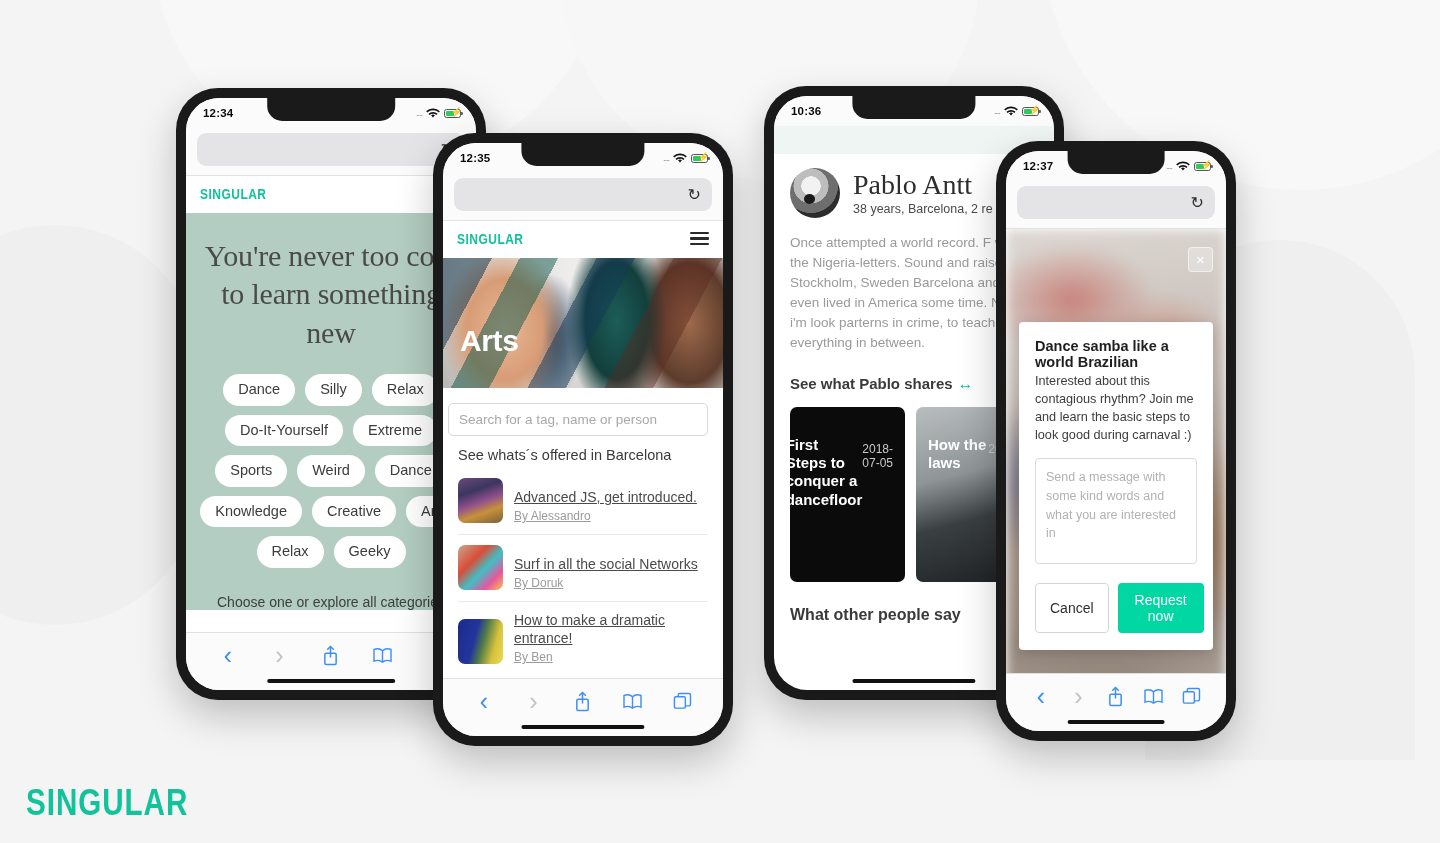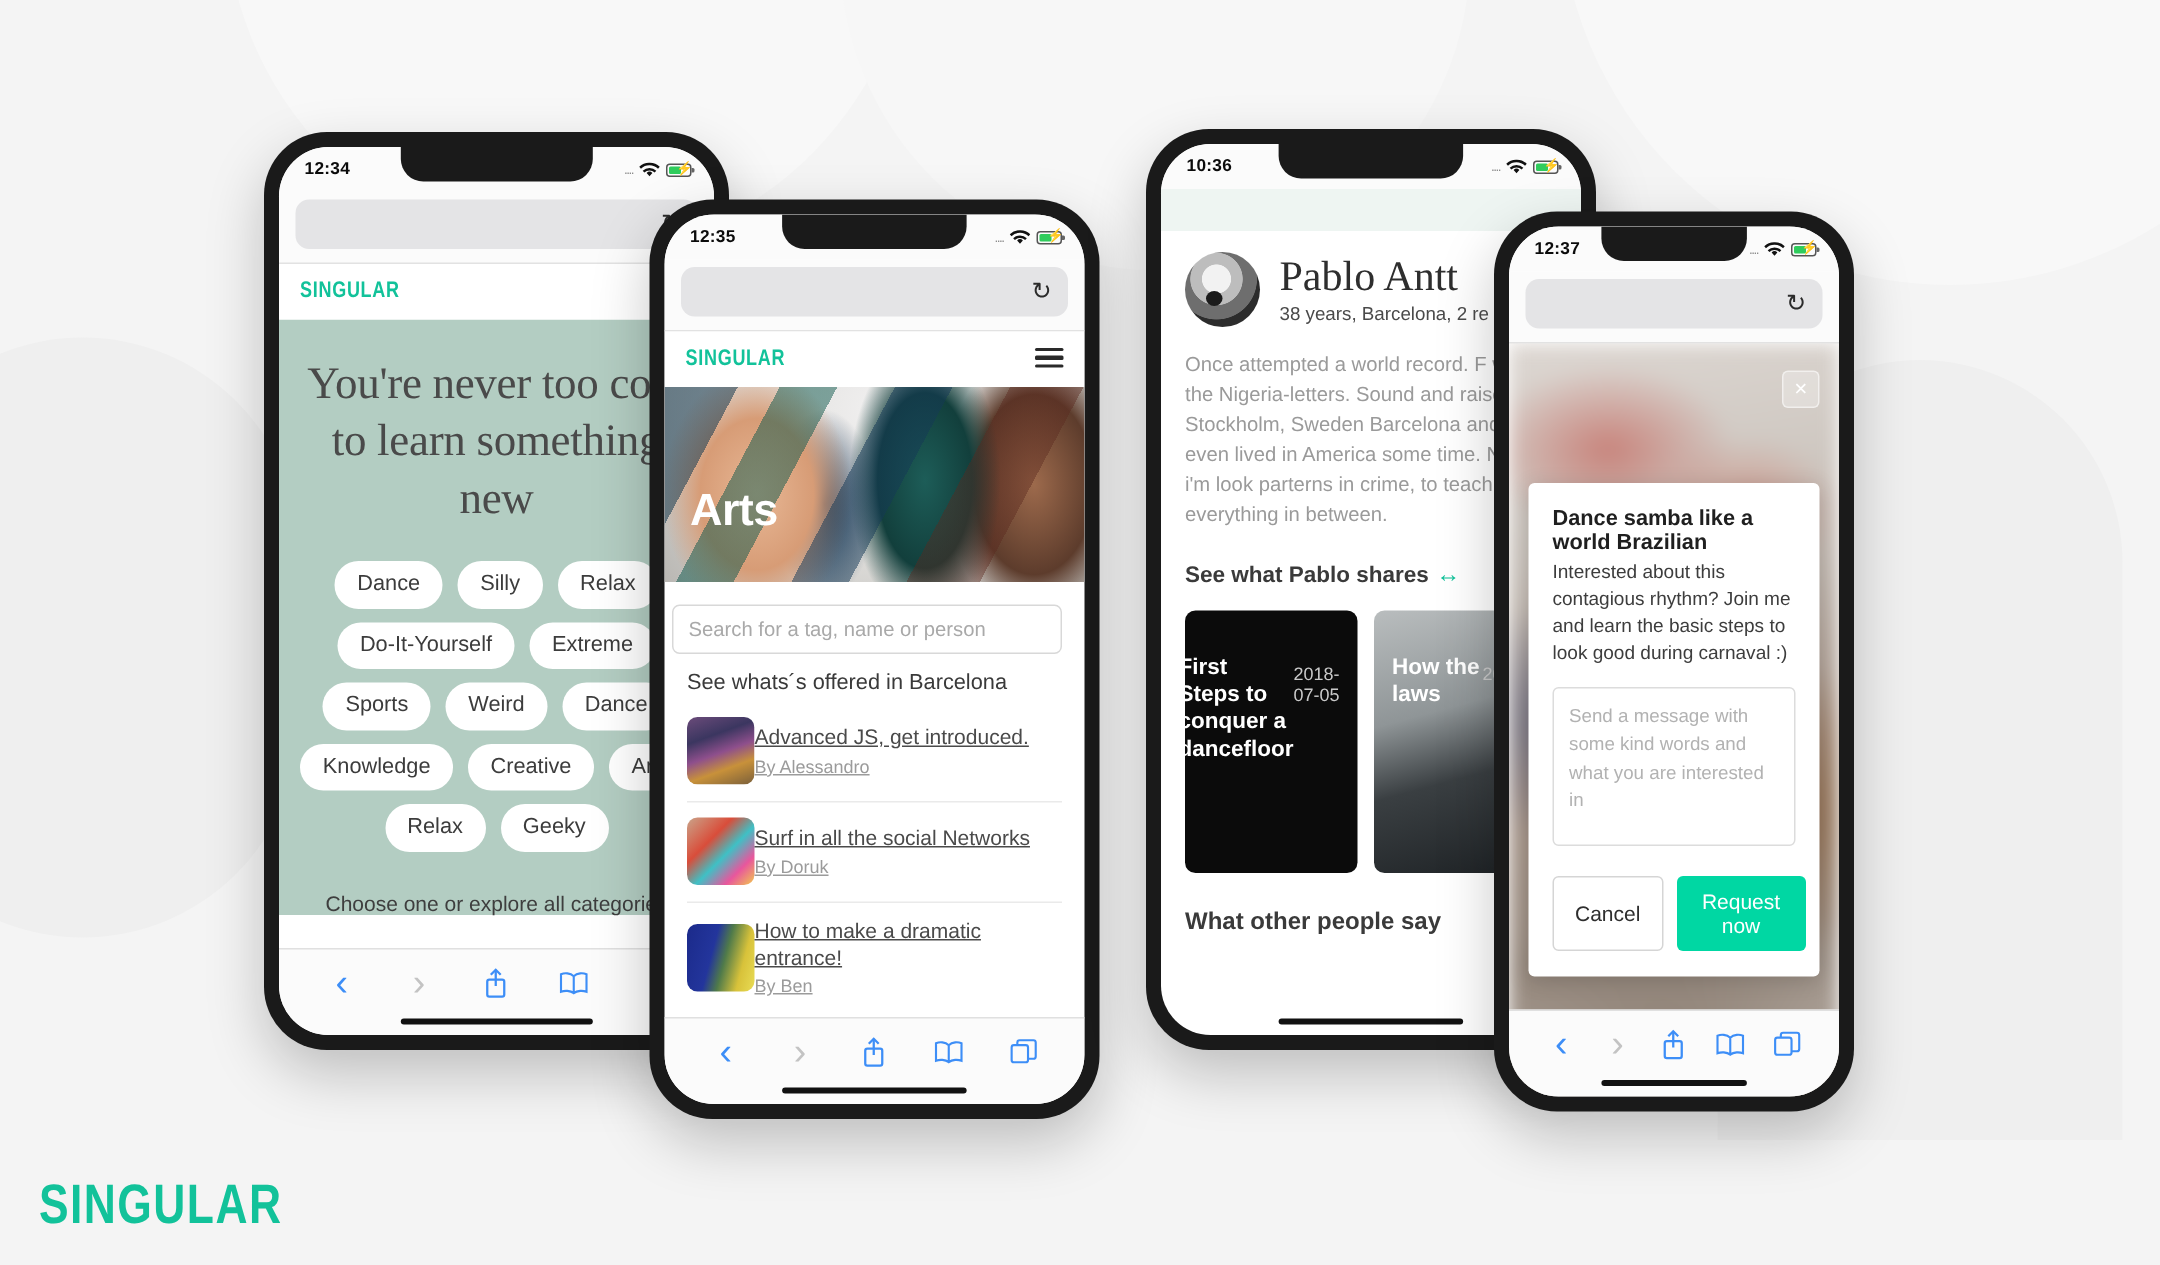--- a/index.html
+++ b/index.html
@@ -161,22 +161,22 @@
   .search-wrap { padding:15px 15px 0 5px; flex:none; }
   .search-input {
     width:100%; height:33px; border:1px solid #d8d8d8; border-radius:5px;
     background:#fff; font-size:13.5px; color:#555;
     padding:0 10px; font-family:"Liberation Sans", sans-serif;
   }
   .search-input::placeholder { color:#a9a9a9; }
   .offer-title { padding:11px 15px 5px 15px; font-size:14.5px; color:#3a3a3a; flex:none; }
   .offer-list { padding:0 15px; overflow:hidden; }
   .offer {
-    display:flex; padding:10px 0 11px 0;
-    border-bottom:1px solid #eaeaea; align-items:center;
+    display:flex; gap:11px; padding:10px 0 11px 0;
+    border-bottom:1px solid #eaeaea; align-items:flex-end;
   }
   .offer:last-child { border-bottom:none; }
   .thumb { width:45px; height:45px; border-radius:7px; flex:none; }
   .thumb.t1 { background:
       linear-gradient(160deg,#6b4b7a 0%,#3b3660 30%,#8e4f8c 52%,#c8913a 72%,#7a5f3a 100%),
       radial-gradient(circle at 30% 30%,#4fa3d8 0 18%,transparent 19%); }
   .thumb.t2 { background:
       linear-gradient(135deg,#caa48a 0%,#d94d3a 34%,#3fc0c5 56%,#e8569d 78%,#f2c94c 100%); }
   .thumb.t3 { background:
       linear-gradient(105deg,#1b2a8a 0%,#23359c 38%,#4f7a4a 55%,#d8c23a 78%,#e8dc55 100%); }

